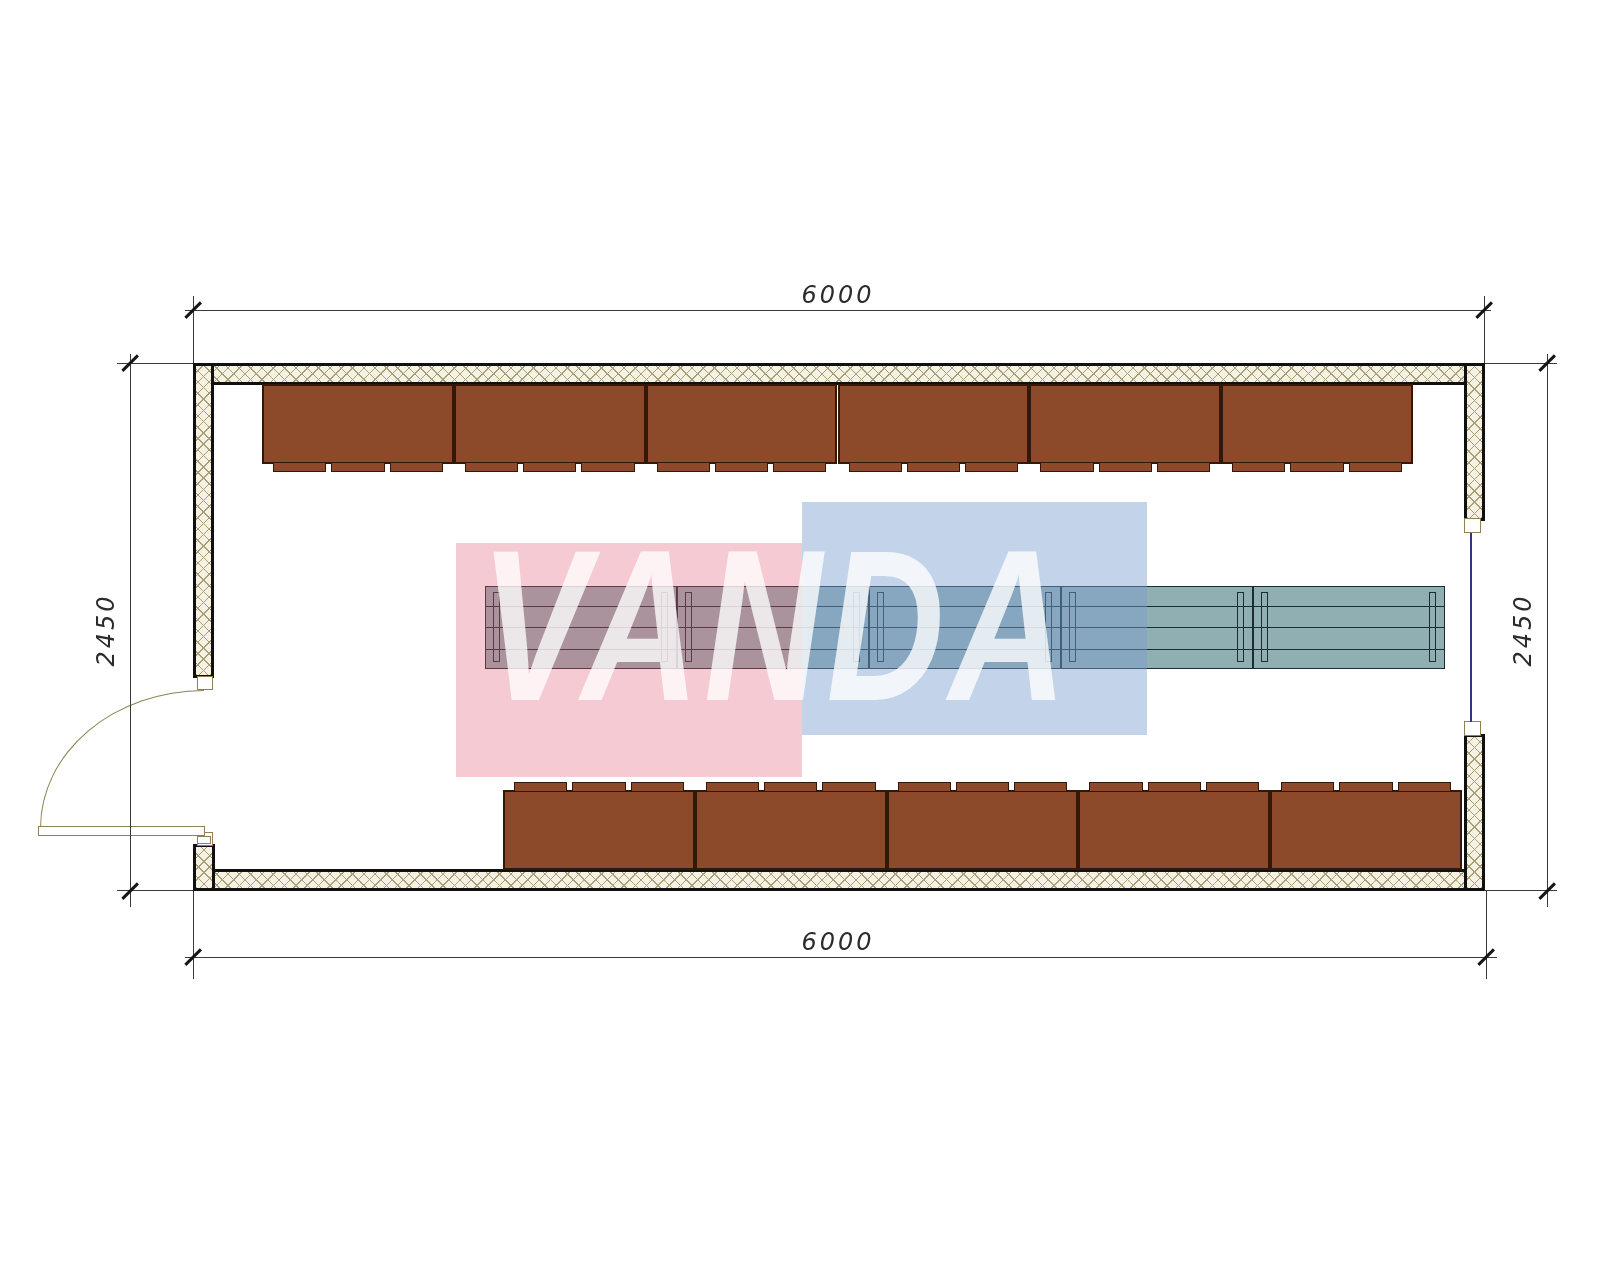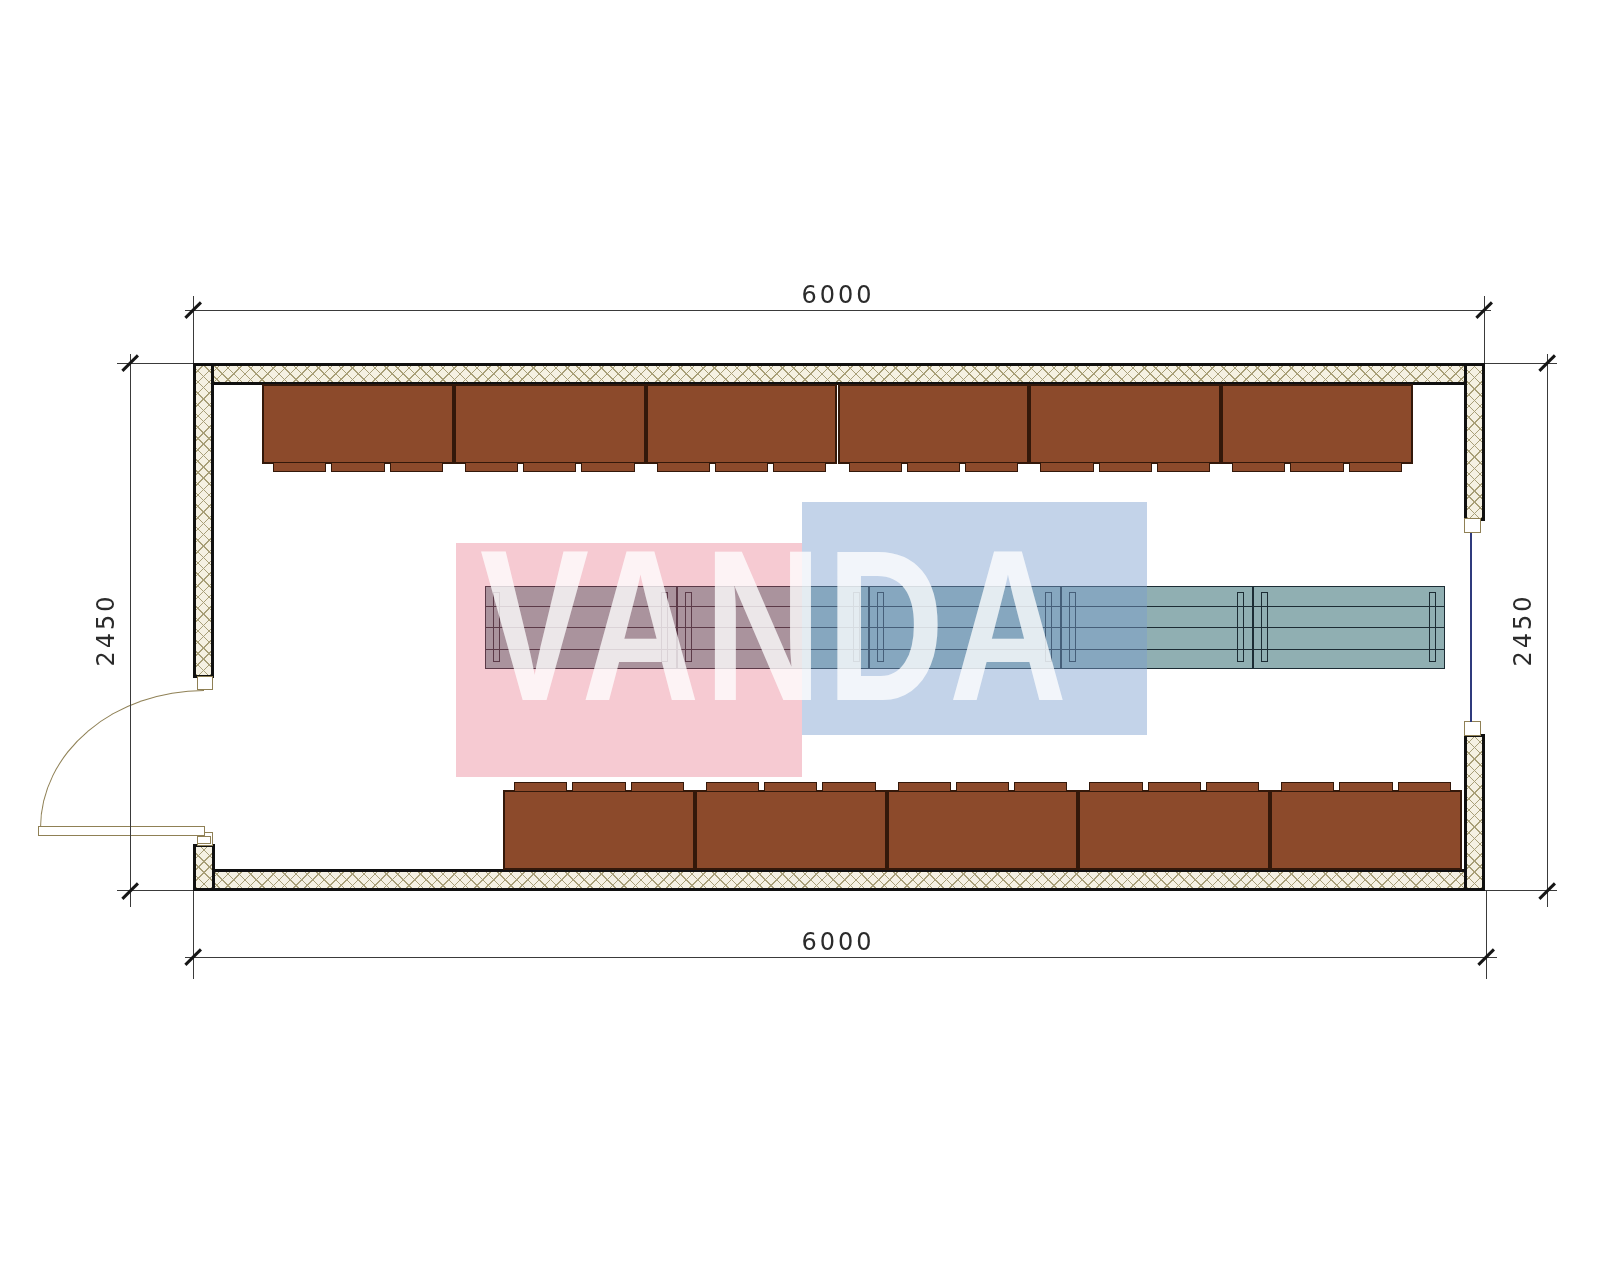--- a/index.html
+++ b/index.html
@@ -1,17 +1,17 @@
 <!DOCTYPE html>
 <html><head>
 <meta charset="utf-8">
 <style>
   html,body{margin:0;padding:0;background:#ffffff;}
   #canvas{position:relative;width:1600px;height:1092px;background:#fff;overflow:hidden;
-          font-family:"Liberation Sans",sans-serif;}
+          font-family:"Liberation Sans",sans-serif;font-style:italic;}
 
   
   .wall{position:absolute;box-sizing:border-box;border:3px solid var(--wall-outline);
         background-color:var(--wall-fill);
         background-image:
           repeating-linear-gradient(45deg,var(--wall-hatch) 0 1px,transparent 1px 8px),
           repeating-linear-gradient(-45deg,var(--wall-hatch) 0 1px,transparent 1px 8px);}
   .jamb{position:absolute;box-sizing:border-box;background:#fff;border:1.5px solid var(--door);}
 
   

